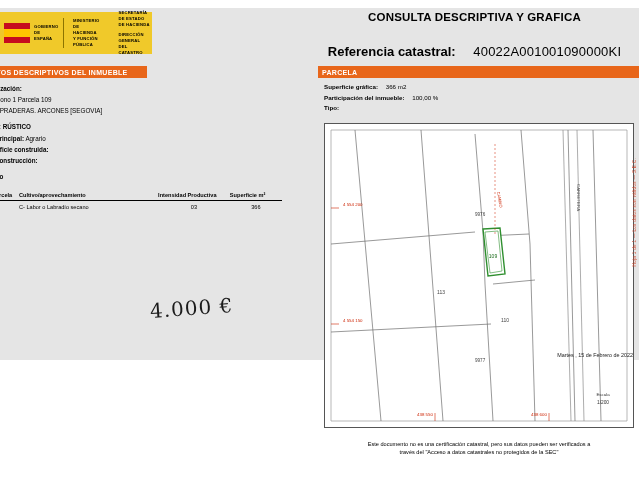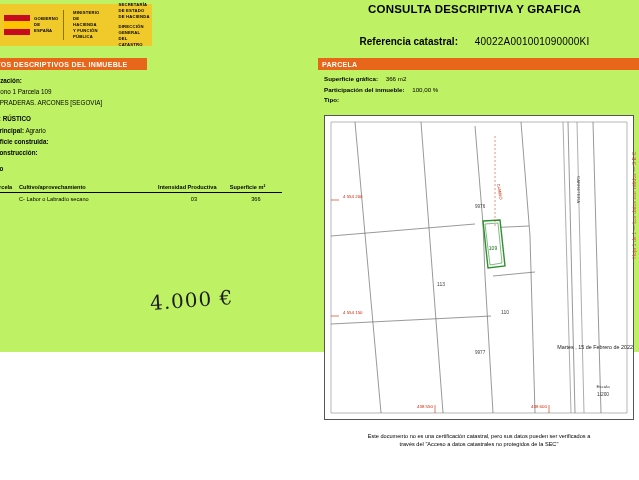--- a/index.html
+++ b/index.html
@@ -10,24 +10,24 @@
   body {
     width: 639px;
     height: 480px;
     overflow: hidden;
     font-family: "Liberation Sans", sans-serif;
     color: #000;
     position: relative;
   }
   .page {
     position: absolute;
-    left: 0; top: 0;
+    left: 0; top: 8px;
     width: 639px;
     height: 352px;
-    background: #bef264;
+    background: #e5e5e5;
   }
 
   
   .gov-banner {
     position: absolute;
     left: 0; top: 4px;
     width: 152px;
     height: 42px;
     background: #f0c92a;
     display: flex;
@@ -75,21 +75,21 @@
     font-size: 11.5px;
     font-weight: bold;
     letter-spacing: 0.2px;
     line-height: 15px;
   }
   .ref-row {
     position: absolute;
     left: 310px; top: 36px;
     width: 329px;
     text-align: center;
-    font-size: 10px;
+    font-size: 13px;
     font-weight: bold;
   }
   .ref-row .ref-val {
     font-weight: normal;
     margin-left: 14px;
     letter-spacing: 0.2px;
   }
 
   
   .bar {

